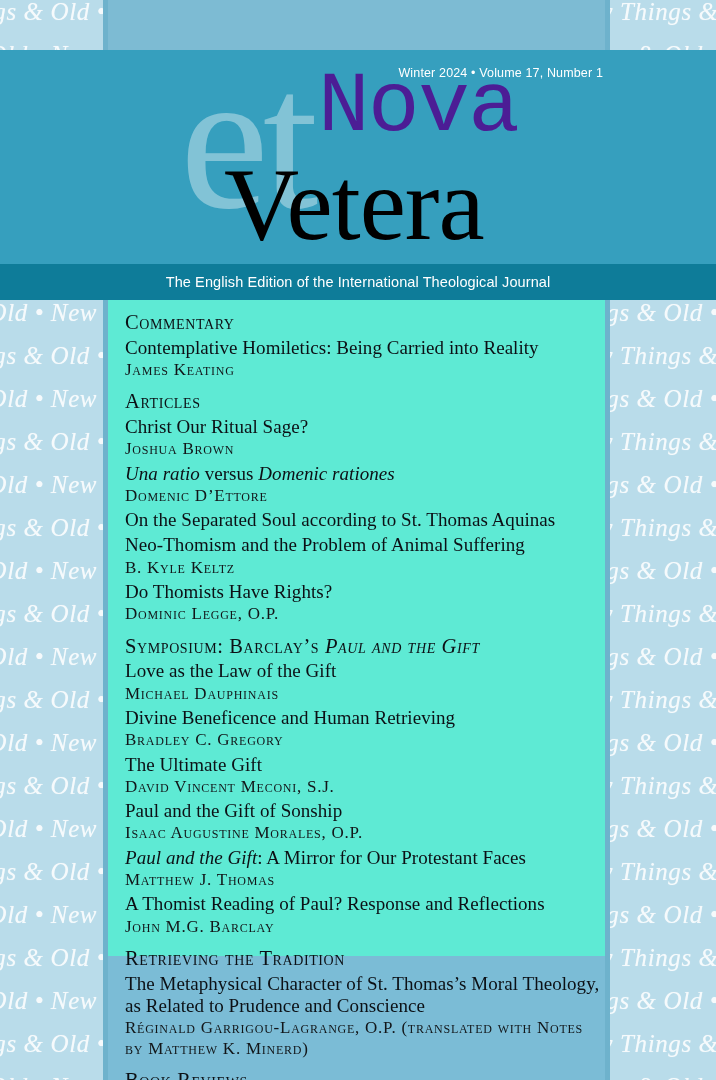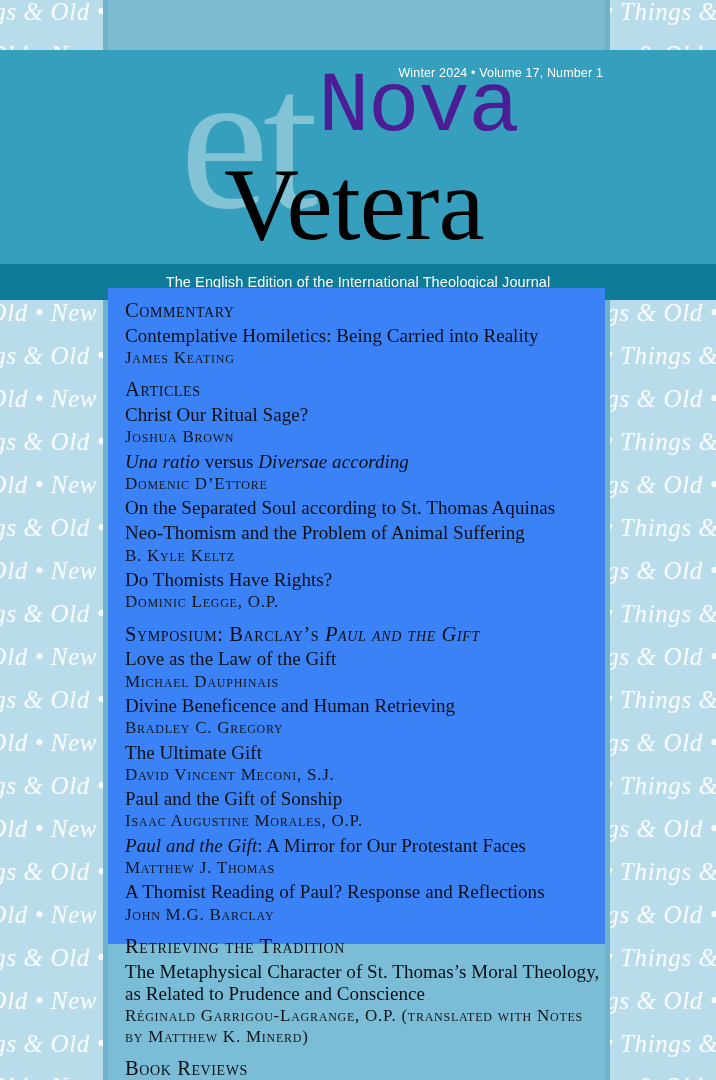--- a/index.html
+++ b/index.html
@@ -163,25 +163,25 @@
     font-family: "Liberation Sans", "DejaVu Sans", sans-serif;
     font-size: 14.5px;
     color: #ffffff;
     letter-spacing: 0.1px;
     white-space: nowrap;
   }
 
   
   .toc {
     position: absolute;
-    top: 288px;
+    top: 300px;
     left: 108px;
     width: 497px;
     height: 656px;
-    background: #3b82f6;
+    background: #5eead4;
     padding: 12px 0 0 17px;
     box-sizing: border-box;
     color: #111418;
   }
 
   .section-head {
     font-size: 20.5px;
     line-height: 1.06;
     font-variant: small-caps;
     letter-spacing: 0.6px;
@@ -305,21 +305,21 @@
       <div class="entry">
         <div class="entry-title">Contemplative Homiletics: Being Carried into Reality</div>
         <div class="entry-author">James Keating</div>
       </div>
       <div class="section-head">Articles</div>
       <div class="entry">
         <div class="entry-title">Christ Our Ritual Sage?</div>
         <div class="entry-author">Joshua Brown</div>
       </div>
       <div class="entry">
-        <div class="entry-title"><span class="it">Una ratio</span> versus <span class="it">Diversae according</span></div>
+        <div class="entry-title"><span class="it">Una ratio</span> versus <span class="it">Domenic rationes</span></div>
         <div class="entry-author">Domenic D’Ettore</div>
       </div>
       <div class="entry">
         <div class="entry-title">On the Separated Soul according to St. Thomas Aquinas</div>
       </div>
       <div class="entry">
         <div class="entry-title">Neo-Thomism and the Problem of Animal Suffering</div>
         <div class="entry-author">B. Kyle Keltz</div>
       </div>
       <div class="entry">

